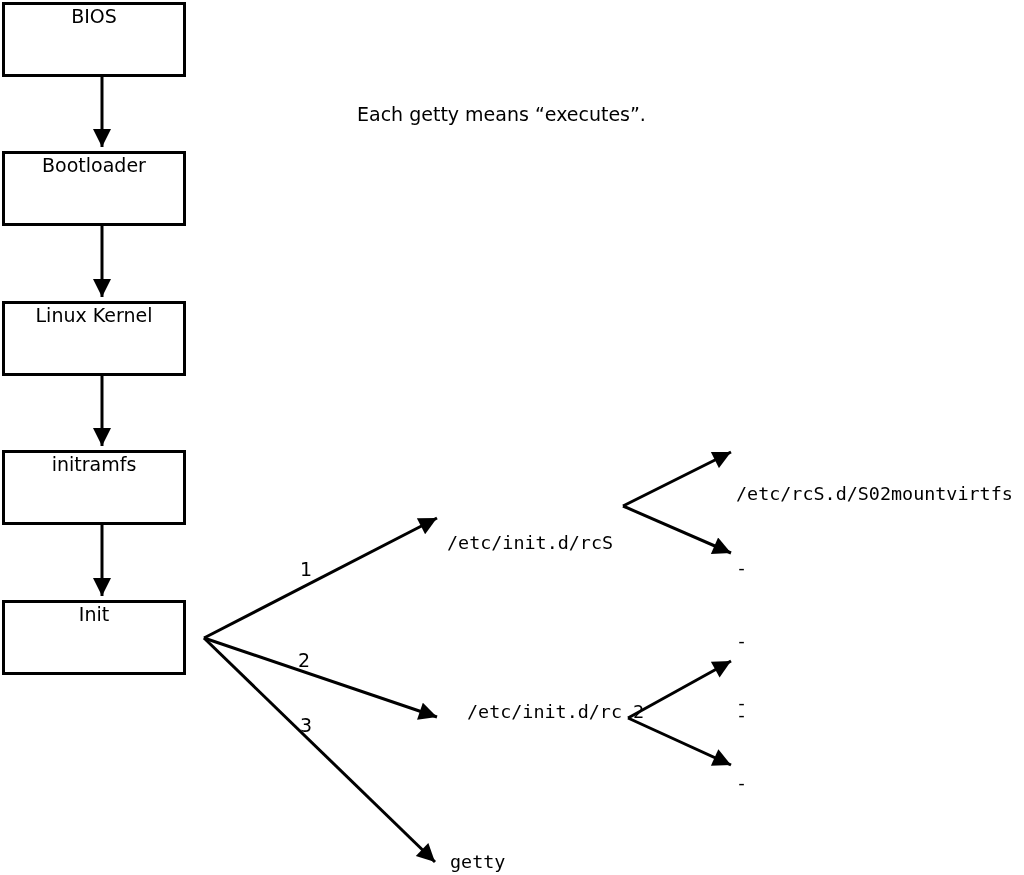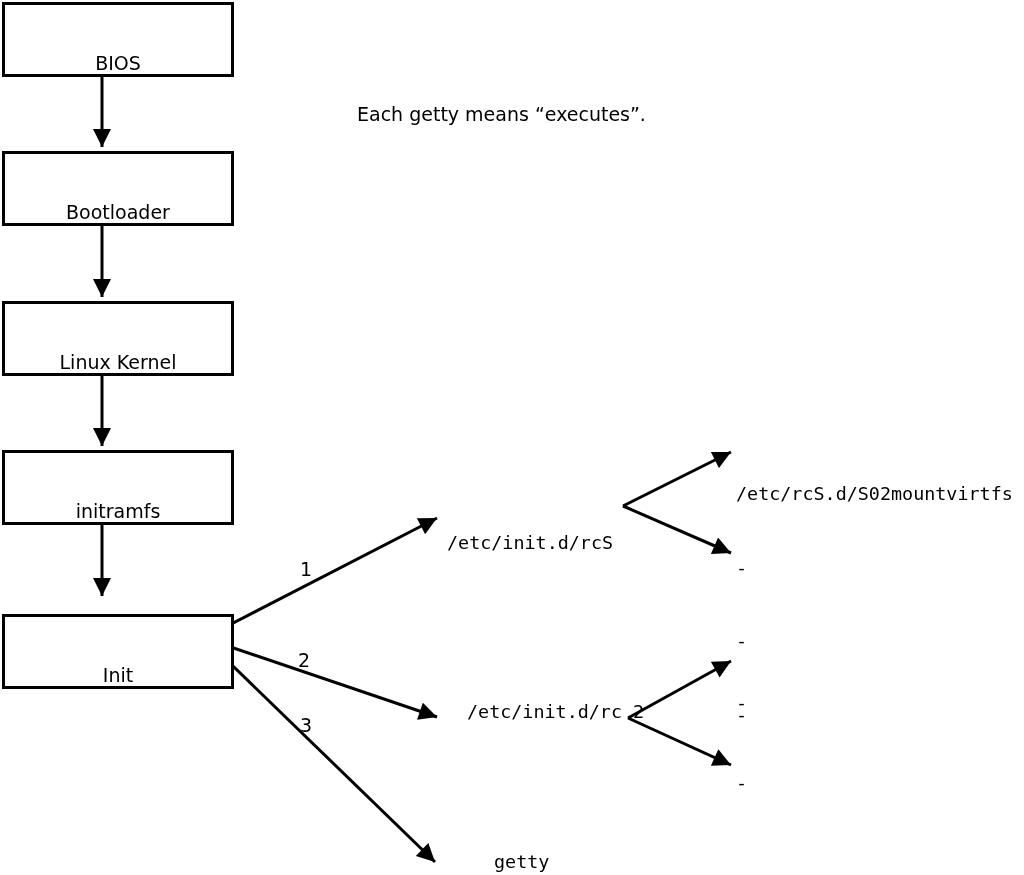--- a/index.html
+++ b/index.html
@@ -14,27 +14,27 @@
   }
   .wires {
     position: absolute;
     left: 0; top: 0;
     width: 1024px; height: 875px;
   }
   .wires line { stroke: #000000; stroke-width: 3; fill: none; }
   .node {
     position: absolute;
     left: 2px;
-    width: 232px;
+    width: 184px;
     height: 75px;
     box-sizing: border-box;
     border: 3px solid #000000;
     background: #ffffff;
     display: flex;
-    align-items: flex-end;
+    align-items: flex-start;
     justify-content: center;
     font-size: 19px;
     white-space: nowrap;
   }
   .note {
     position: absolute;
     left: 357px;
     top: 103px;
     font-size: 19px;
     white-space: nowrap;
@@ -54,21 +54,21 @@
   .mono-block {
     position: absolute;
     font-family: "DejaVu Sans Mono", monospace;
     font-size: 18.4px;
     white-space: pre;
   }
   .mono-block.b1 { left: 736px; top: 433px; line-height: 24.5px; }
   .mono-block.b2 { left: 736px; top: 637px; line-height: 26.5px; }
   .t-rcs   { left: 447px; top: 498px; margin-top: 32px; }
   .t-rc2   { left: 443px; top: 699px; margin-left: 24px; }
-  .t-getty { left: 450px; top: 849px; margin-left: 44px; }
+  .t-getty { left: 450px; top: 849px; }
   .n1 { left: 300px; top: 558px; }
   .n2 { left: 298px; top: 649px; }
   .n3 { left: 300px; top: 714px; }
 </style>
 </head>
 <body>
 
 <div class="canvas">
 
   <svg class="wires" viewBox="0 0 1024 875" aria-hidden="true">
@@ -99,21 +99,21 @@
     </div>
   <div class="node" style="top:151px">
       <span>Bootloader</span>
     </div>
   <div class="node" style="top:301px">
       <span>Linux Kernel</span>
     </div>
   <div class="node" style="top:450px">
       <span>initramfs</span>
     </div>
-  <div class="node" style="top:614px">
+  <div class="node" style="top:600px">
       <span>Init</span>
     </div>
 
   <div class="note">Each getty means “executes”.</div>
 
   <div class="num n1">1</div>
   <div class="num n2">2</div>
   <div class="num n3">3</div>
 
   <div class="mono t-rcs">/etc/init.d/rcS</div>

